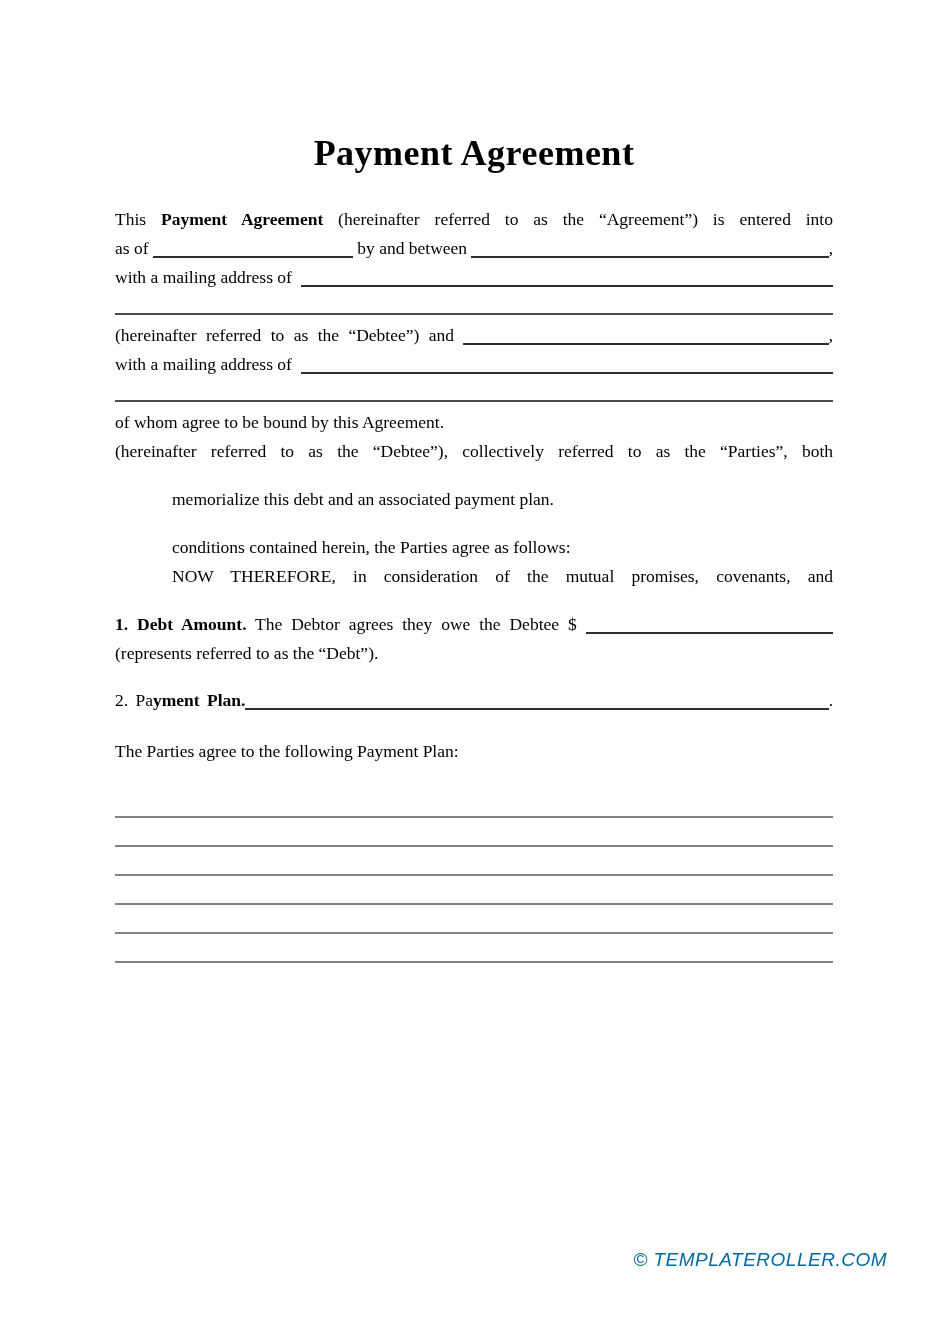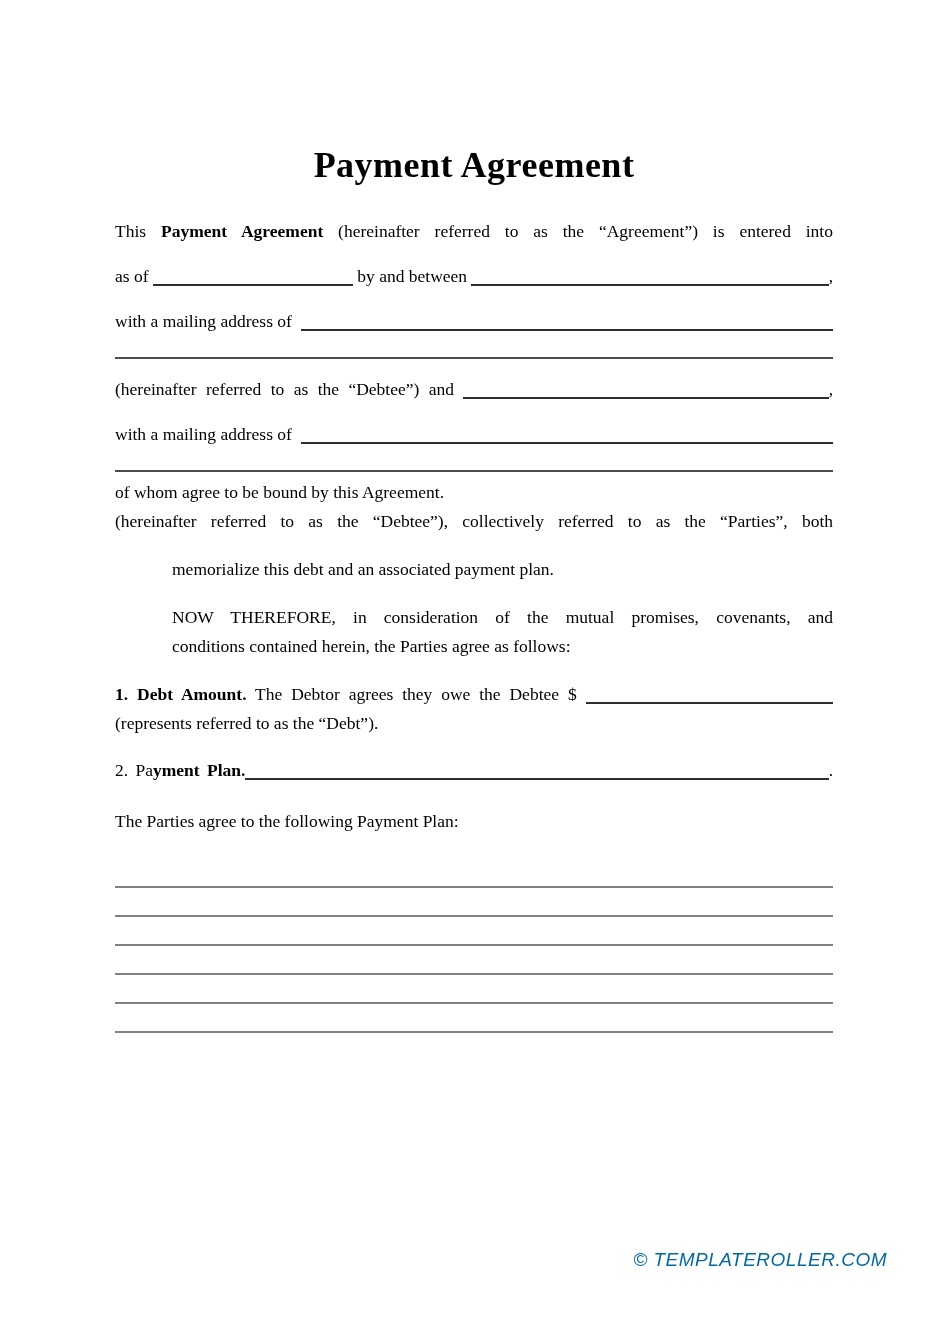--- a/index.html
+++ b/index.html
@@ -5,34 +5,34 @@
   html,body { margin:0; padding:0; background:#ffffff; }
   .page {
     position:relative;
     width:950px; height:1343px;
     background:#ffffff;
     font-family:"Liberation Serif", serif;
     font-size:17.5px;
     color:#000000;
     overflow:hidden;
   }
-  .content { position:absolute; left:115px; top:12px; width:718px; }
+  .content { position:absolute; left:115px; top:0; width:718px; }
 
   h1.doc-title {
     margin:0; padding-top:130px;
     font-size:36px; line-height:47px;
     font-weight:bold; text-align:center;
     letter-spacing:0.5px;
   }
 
   .line { line-height:29px; }
   .just { text-align:justify; text-align-last:justify; }
 
   
-  .fline { display:flex; align-items:flex-start; height:29px;margin-top:16px; }
+  .fline { display:flex; align-items:flex-start; height:29px; }
   .fline .t { white-space:pre; line-height:29px; }
 
   .blank {
     flex:1 1 auto; height:22px;
     border-bottom:2px solid #2e2e2e;
   }
   .blank.w200 { flex:0 0 200px; }
 
   
   .hr-line { height:21px; border-bottom:2px solid #4d4d4d; margin-bottom:6px; }
@@ -109,22 +109,22 @@
       <div class="line">of whom agree to be bound by this Agreement.</div>
       <div class="line just">(hereinafter referred to as the “Debtee”), collectively referred to as the “Parties”, both</div>
     </div>
 
 
     <div class="indent mt-19">
       <div class="line">memorialize this debt and an associated payment plan.</div>
     </div>
 
     <div class="indent mt-19">
+      <div class="line">conditions contained herein, the Parties agree as follows:</div>
       <div class="line just">NOW THEREFORE, in consideration of  the mutual promises, covenants, and</div>
-      <div class="line">conditions contained herein, the Parties agree as follows:</div>
     </div>
 
     <div class="mt-19">
       <div class="fline">
         <b class="t ws4">1. Debt Amount.</b>
         <span class="t ws4"> The Debtor agrees they owe the Debtee $ </span>
         <span class="blank"></span>
       </div>
       <div class="line">(represents referred to as the “Debt”).</div>
     </div>

